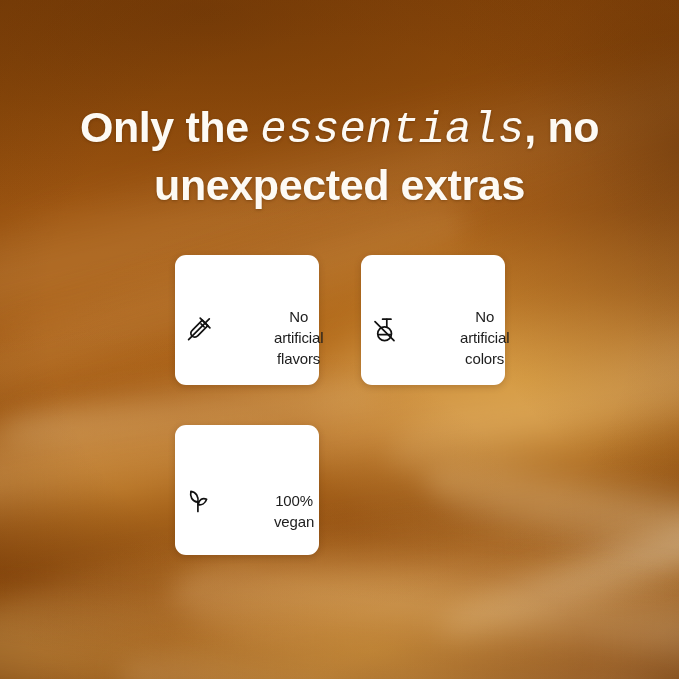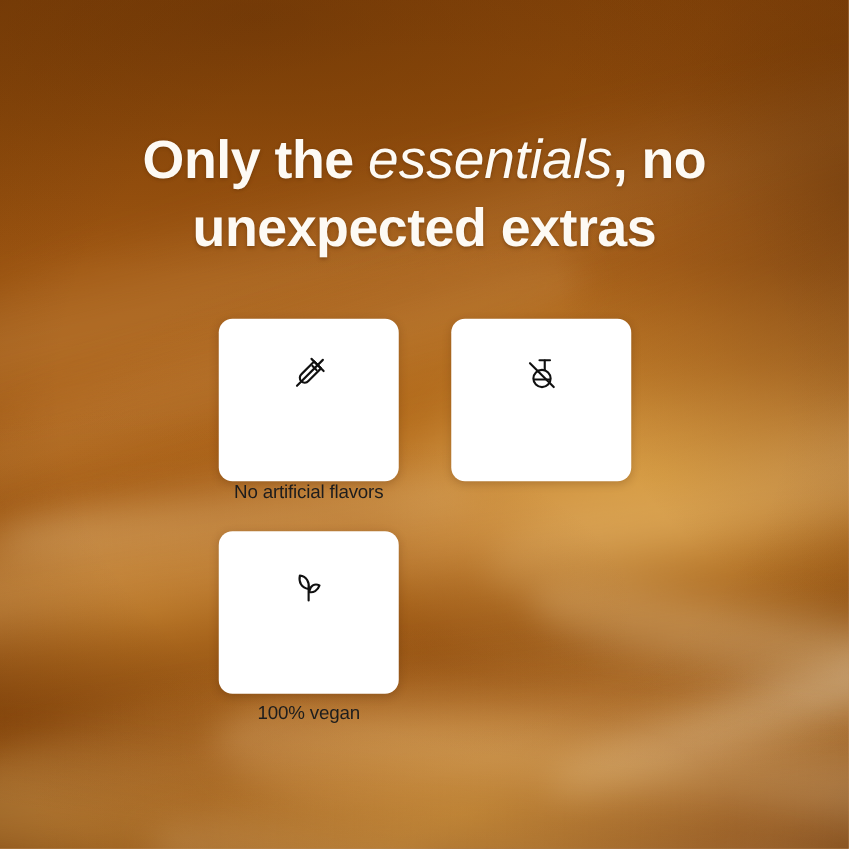--- a/index.html
+++ b/index.html
@@ -241,21 +241,21 @@
     color: #fdfaf4;
     font-family: "Liberation Sans", sans-serif;
     font-weight: bold;
     font-size: 43px;
     line-height: 55px;
     letter-spacing: -0.4px;
     text-shadow: 0 1px 3px rgba(72,34,3,0.38);
     padding: 0 46px;
   }
   .headline .em {
-    font-family: Liberation Sans, sans-serif;
+    font-family: Liberation Mono, monospace;
     font-style: italic;
     font-weight: normal;
     font-size: 44px;
     letter-spacing: 0px;
   }
 
   .card-grid {
     position: absolute;
     left: 175px;
     top: 255px;
@@ -265,21 +265,21 @@
     grid-template-rows: 130px 130px;
     column-gap: 42px;
     row-gap: 40px;
   }
 
   .card {
     background: #ffffff;
     border-radius: 11px;
     box-shadow: 0 2px 7px rgba(64,28,2,0.22);
     display: flex;
-    flex-direction: column;
+    flex-direction: row;
     align-items: center;
     justify-content: flex-start;
     box-sizing: border-box;
     padding-top: 22px;
     gap: 47px;
   }
 
   .card-icon {
     width: 46px;
     height: 46px;
@@ -364,20 +364,21 @@
 
             <path d="M25.8 11.4 L25.8 19.2"></path>
 
             <circle cx="23.6" cy="25.8" r="6.9"></circle>
 
             <path d="M17.3 26.6 L30.0 26.6"></path>
 
             <path d="M14.0 13.6 L33.0 32.6"></path>
           </svg>
         </span>
+        <div class="card-label">No artificial colors</div>
       </div>
 
       <div class="card card--single">
         <span class="card-icon">
           <svg viewBox="0 0 46 46" fill="none" stroke="#111111" stroke-width="1.7" stroke-linecap="round" stroke-linejoin="round">
 
             <path d="M22.9 23.6 L22.9 33.4"></path>
 
             <path d="M22.9 24.2 C17.0 23.4 14.8 18.6 15.9 13.4 C21.2 14.0 23.8 18.8 22.9 24.2 Z"></path>
 

